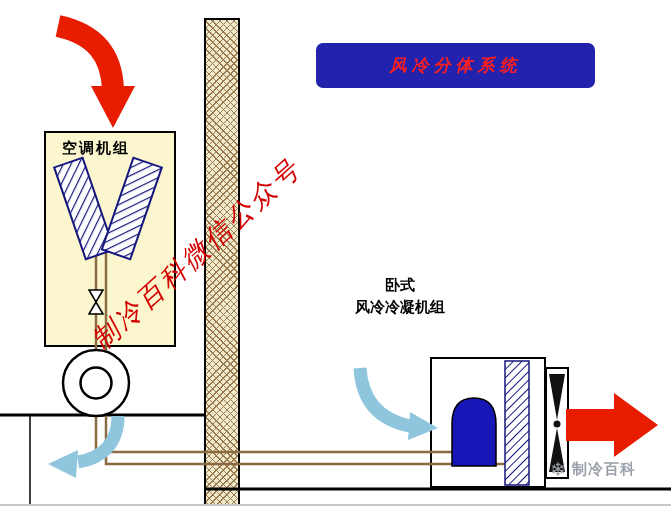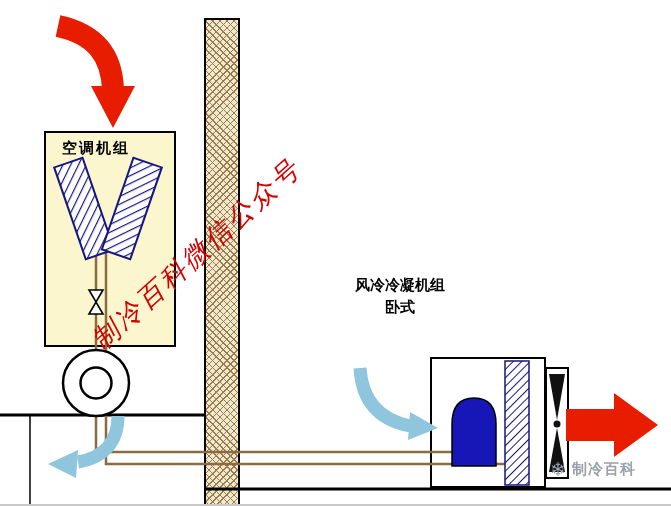--- a/index.html
+++ b/index.html
@@ -139,24 +139,27 @@
       <path d="M 118 416 C 118 444 102 458 78 462" fill="none" style="stroke:var(--c-arrow_blue)" stroke-width="13"></path>
       <polygon points="78,450 76,478 48,464" style="fill:var(--c-arrow_blue)"></polygon>
     </g>
 
     <g>
       <path d="M 360 368 C 362 402 380 420 410 426" fill="none" style="stroke:var(--c-arrow_blue)" stroke-width="13"></path>
       <polygon points="410,412 408,440 438,428" style="fill:var(--c-arrow_blue)"></polygon>
     </g>
   </svg>
 
+  <div class="banner">
+    <span>风冷分体系统</span>
+  </div>
 
   <div class="outdoor-label">
+    <div>卧式</div>
     <div>风冷冷凝机组</div>
-    <div>卧式</div>
   </div>
 
   <div class="wm-diagonal">制冷百科微信公众号</div>
 
   <div class="wm-logo">
     <span class="flake">❄</span>
     <span>制冷百科</span>
   </div>
 
 </div>

